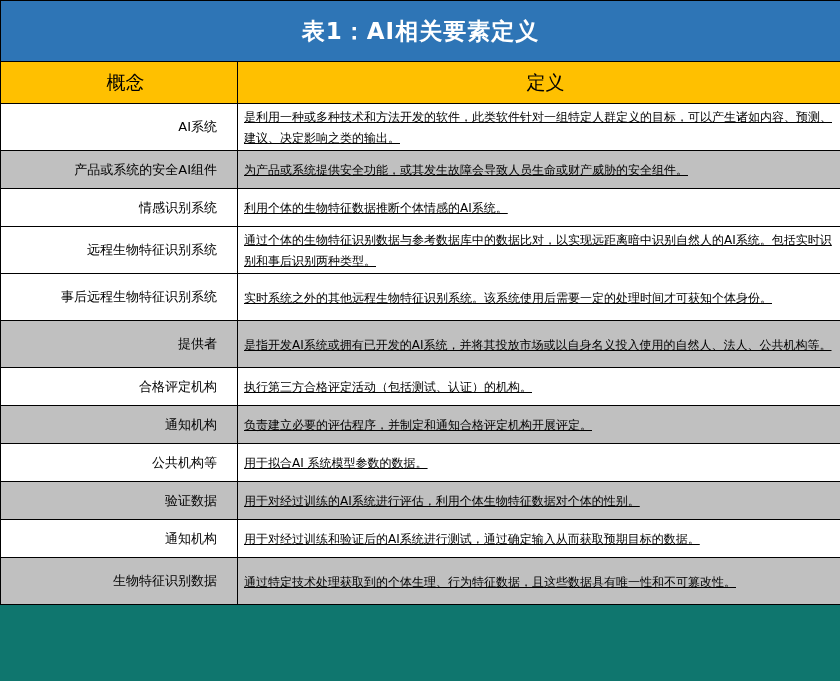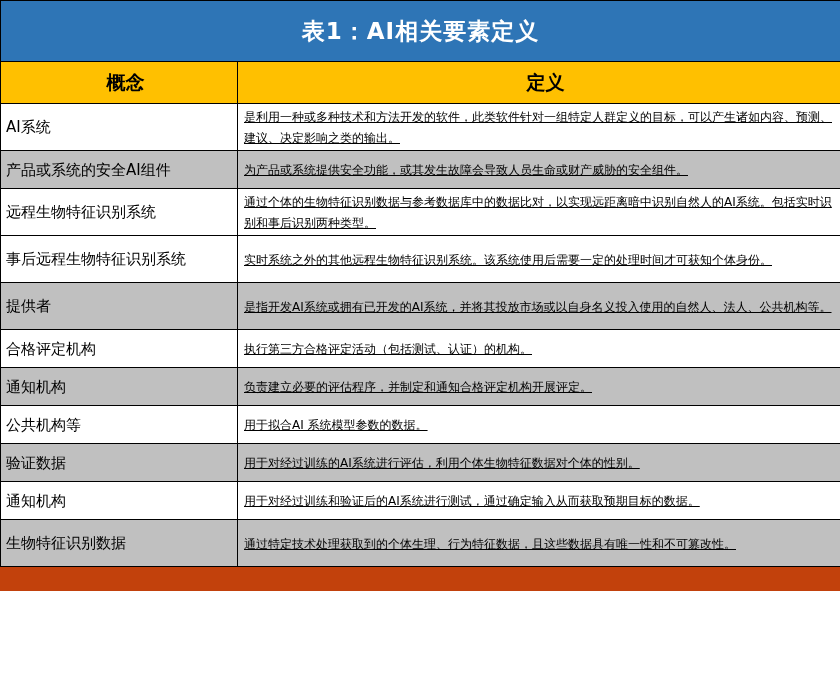--- a/index.html
+++ b/index.html
@@ -3,23 +3,23 @@
 <meta charset="utf-8">
 <style>
   html, body {
     margin: 0;
     padding: 0;
     background: #ffffff;
     font-family: "DejaVu Sans", sans-serif;
   }
   .page {
     width: 840px;
-    height: 591px;
+    height: 681px;
     box-sizing: border-box;
-    background: #c2410c;
+    background: #0f766e;
     overflow: hidden;
   }
   table.def-table {
     width: 840px;
     border-collapse: collapse;
     table-layout: fixed;
   }
   table.def-table th,
   table.def-table td {
     border: 1px solid #000000;
@@ -33,31 +33,32 @@
     font-weight: bold;
     text-align: center;
     vertical-align: middle;
     letter-spacing: 1px;
   }
   tr.col-header-row th {
     height: 42px;
     background: #FFC000;
     color: #000000;
     font-size: 19px;
-    font-weight: bold;
+    font-weight: normal;
     text-align: center;
     vertical-align: middle;
     padding-left: 14px;
   }
   td.concept {
-    padding: 2px 0 2px 5px;
-    font-size: 15px;
+    padding: 2px 20px 2px 5px;
+    font-size: 13px;
     color: #000000;
     vertical-align: middle;
     line-height: 20px;
+    text-align: right;
   }
   td.definition {
     padding: 2px 6px 0 6px;
     font-size: 12px;
     color: #000000;
     vertical-align: middle;
     line-height: 21px;
     text-decoration: underline;
   }
   tr.row-short { height: 38px; }
@@ -84,20 +85,24 @@
       </tr>
     </thead>
     <tbody>
         <tr class="plain row-tall">
           <td class="concept">AI系统</td>
           <td class="definition">是利用一种或多种技术和方法开发的软件，此类软件针对一组特定人群定义的目标，可以产生诸如内容、预测、建议、决定影响之类的输出。</td>
         </tr>
         <tr class="alt row-short">
           <td class="concept">产品或系统的安全AI组件</td>
           <td class="definition">为产品或系统提供安全功能，或其发生故障会导致人员生命或财产威胁的安全组件。</td>
+        </tr>
+        <tr class="plain row-short">
+          <td class="concept">情感识别系统</td>
+          <td class="definition">利用个体的生物特征数据推断个体情感的AI系统。</td>
         </tr>
         <tr class="plain row-tall">
           <td class="concept">远程生物特征识别系统</td>
           <td class="definition">通过个体的生物特征识别数据与参考数据库中的数据比对，以实现远距离暗中识别自然人的AI系统。包括实时识别和事后识别两种类型。</td>
         </tr>
         <tr class="plain row-tall">
           <td class="concept">事后远程生物特征识别系统</td>
           <td class="definition">实时系统之外的其他远程生物特征识别系统。该系统使用后需要一定的处理时间才可获知个体身份。</td>
         </tr>
         <tr class="alt row-tall">

